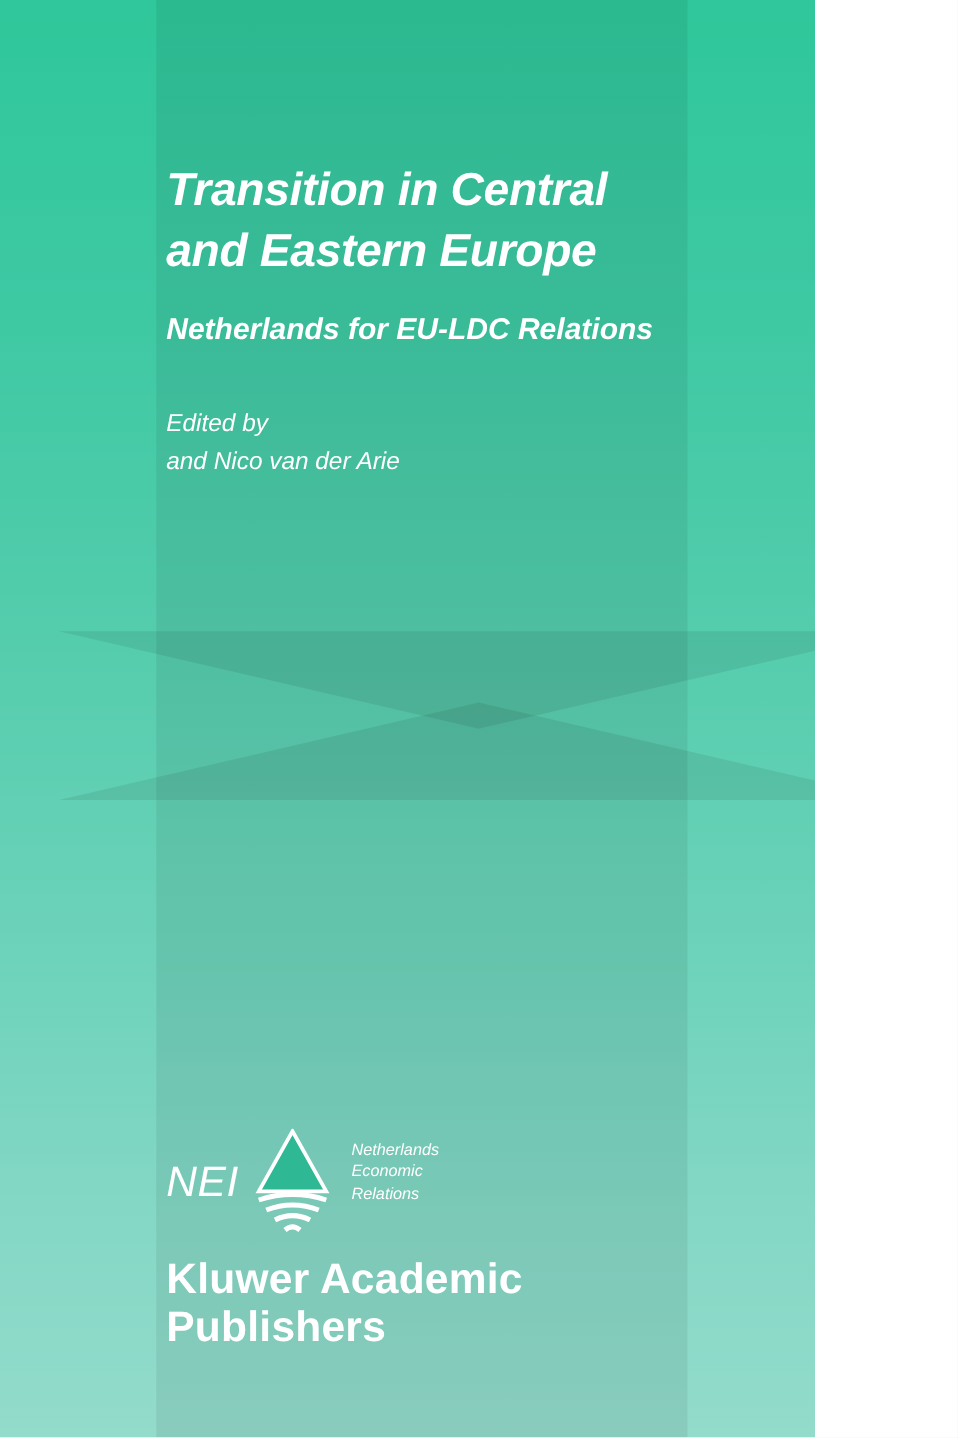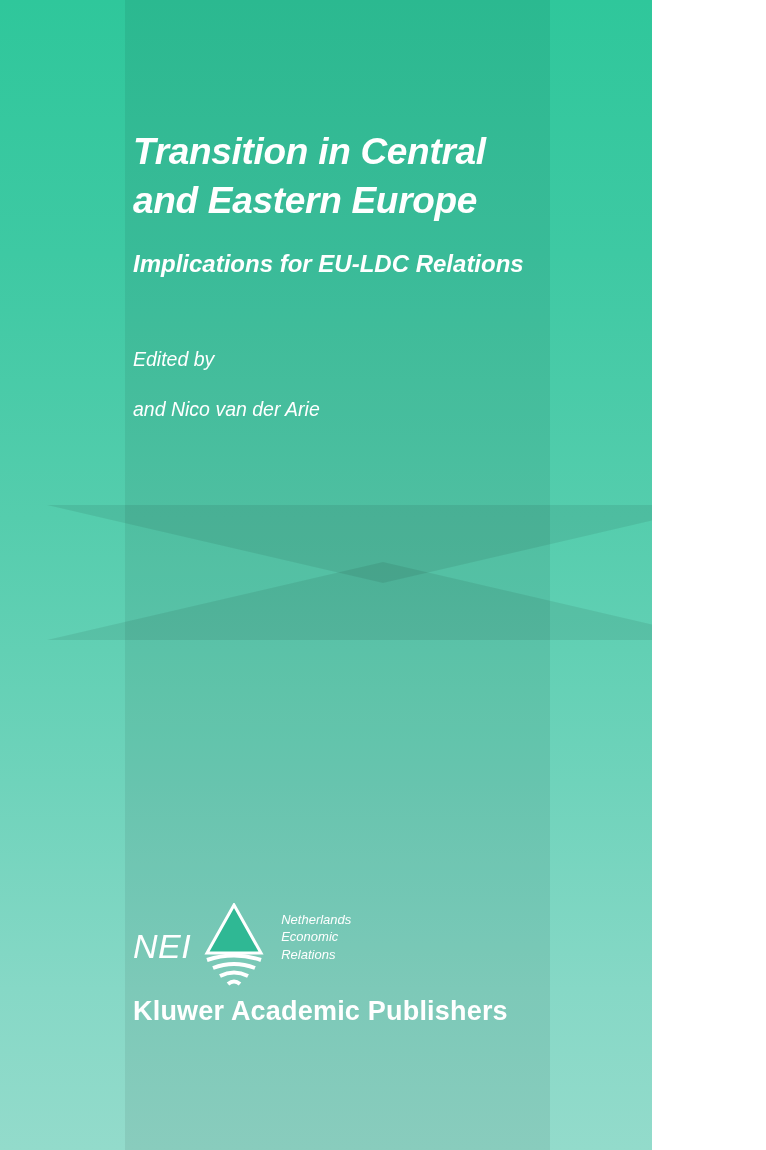--- a/index.html
+++ b/index.html
@@ -75,21 +75,20 @@
     left: 133px;
     top: 325px;
     width: 470px;
     font-size: 19.5px;
     font-style: italic;
     color: #ffffff;
     line-height: 1.52;
   }
   .editors .lead {
     display: block;
-    margin-top: 20px;
   }
   
   .logo-area {
     position: absolute;
     left: 133px;
     top: 900px;
     width: 470px;
   }
   .nei-row {
     display: flex;
@@ -115,42 +114,42 @@
   }
   .nei-org {
     font-size: 13px;
     font-style: italic;
     color: #ffffff;
     line-height: 1.32;
     padding-left: 14px;
     padding-bottom: 18px;
   }
   .publisher {
-    margin-top: 4px;
-    font-size: 27px;
+    margin-top: 12px;
+    font-size: 34px;
     font-weight: bold;
     color: #ffffff;
     letter-spacing: 0.2px;
   }
 </style>
 </head>
 <body>
 
 <div class="cover">
 
   <div class="band"></div>
   <div class="arrow-top"></div>
   <div class="arrow-bottom"></div>
 
   <div class="title-block">
     <h1 class="title">
       <span>Transition in Central</span><br>
       <span>and Eastern Europe</span>
     </h1>
-    <p class="subtitle">Implications for EU-LDC Relations</p>
+    <p class="subtitle">Netherlands for EU-LDC Relations</p>
   </div>
 
   <div class="editors">
     <span class="lead">Edited by</span>
     <span class="lead">and Nico van der Arie</span>
   </div>
 
   <div class="logo-area">
     <div class="nei-row">
       <div class="nei-text">NEI</div>

